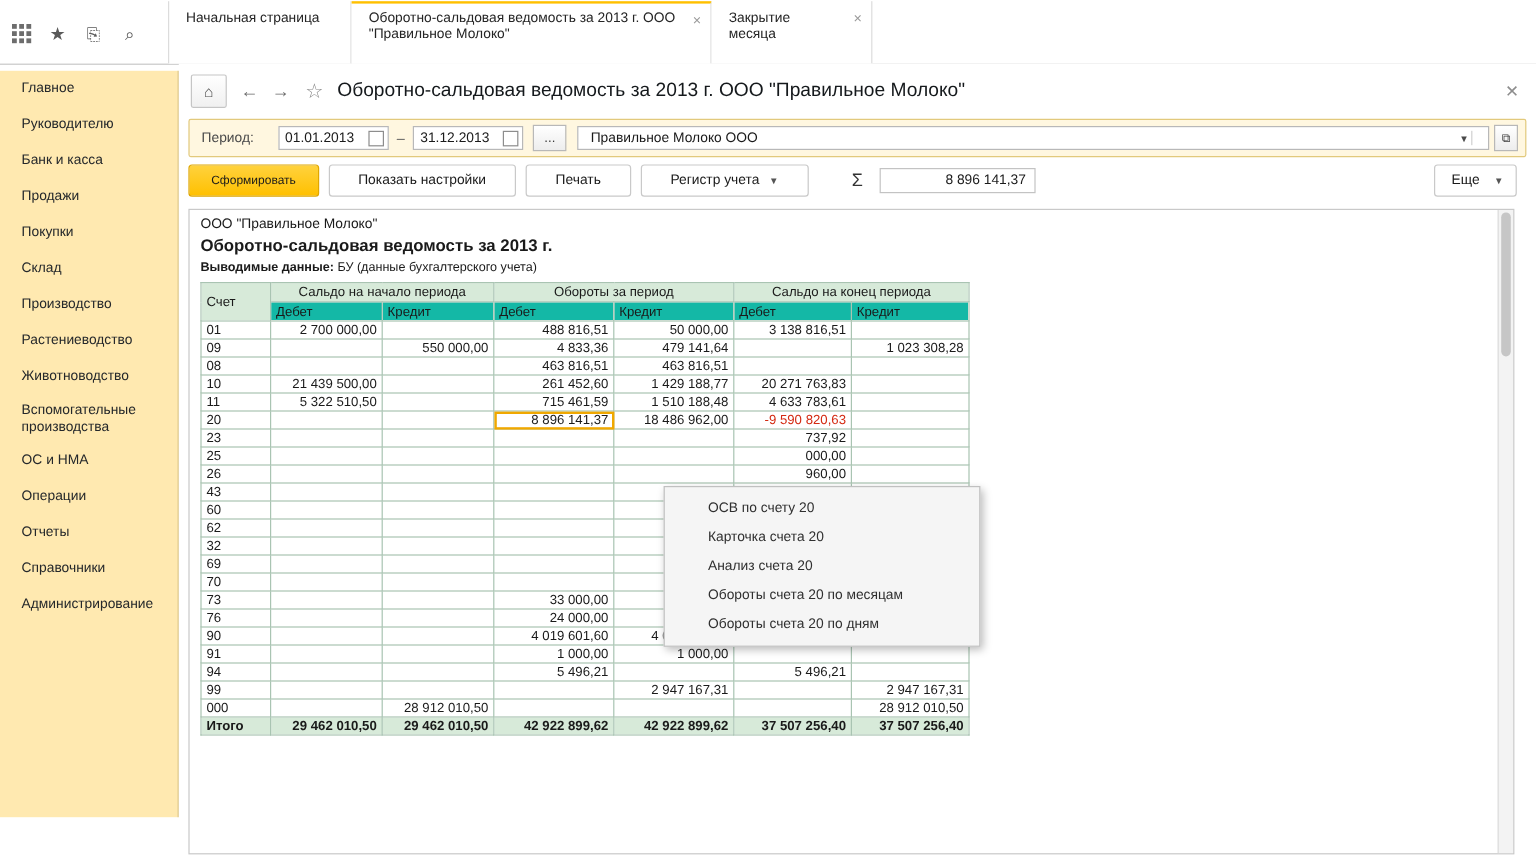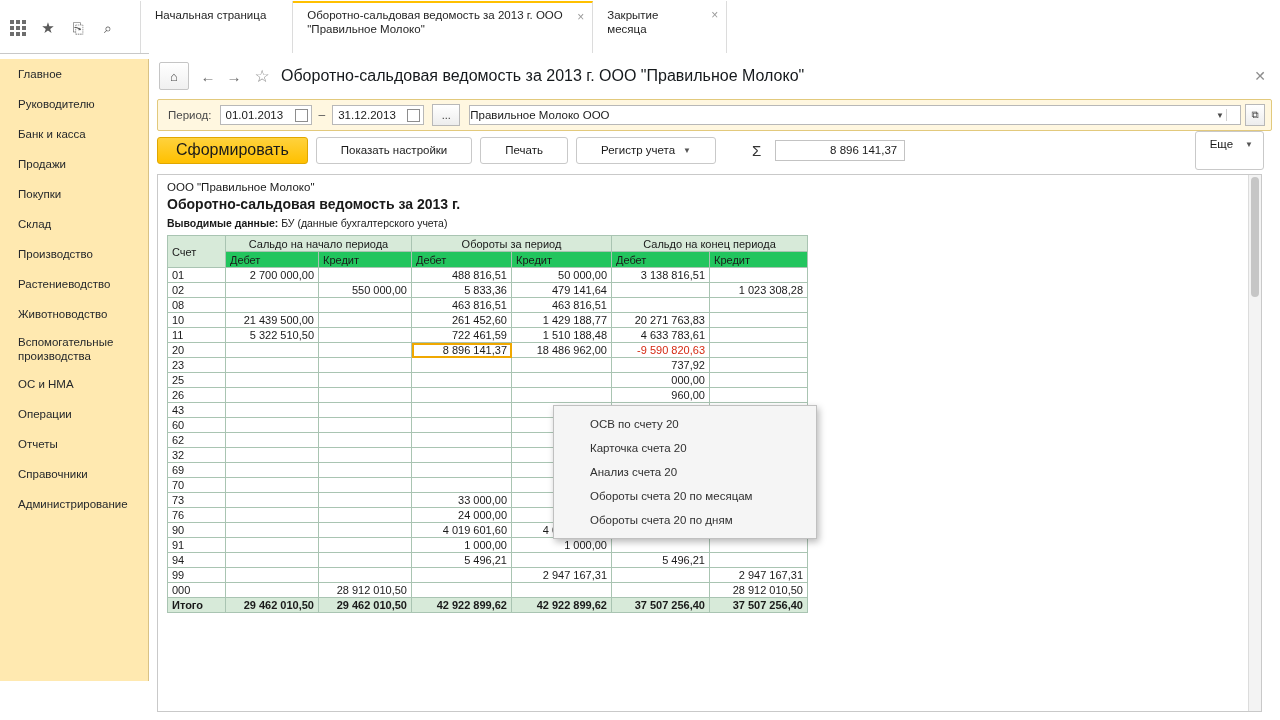--- a/index.html
+++ b/index.html
@@ -160,21 +160,21 @@
     background: #fff7e0;
     display: flex;
     align-items: center;
     padding: 0 6px;
     box-sizing: border-box;
     border-radius: 2px;
   }
   .period-label {
     color: #4a4a4a;
     font-size: 11.5px;
-    margin: 0 8px 0 4px;
+    margin: 0 20px 0 4px;
   }
   .date-field {
     width: 92px; height: 20px;
     border: 1px solid #b8b8b8;
     background: #ffffff;
     display: flex;
     align-items: center;
     font-size: 11.5px;
     padding: 0 2px 0 5px;
     box-sizing: border-box;
@@ -201,21 +201,21 @@
   }
   .org-field {
     flex: 1;
     height: 20px;
     margin-left: 9px;
     border: 1px solid #b8b8b8;
     background: #ffffff;
     display: flex;
     align-items: center;
     font-size: 11.5px;
-    padding-left: 0;
+    padding-left: 10px;
     box-sizing: border-box;
     position: relative;
   }
   .org-field .drop {
     position: absolute; right: 16px; top: 0; height: 100%;
     display: flex; align-items: center;
     font-size: 8px; color: #4a4a4a;
   }
   .org-field .sep {
     position: absolute; right: 13px; top: 3px; bottom: 3px;
@@ -237,21 +237,21 @@
     padding: 0 8px;
     position: relative;
   }
   .btn-yellow {
     background: linear-gradient(#ffd23d, #ffc000);
     border: 1px solid #e0a700;
     border-radius: 3px;
     height: 25px;
     padding: 0 18px;
     display: flex; align-items: center;
-    font-size: 16px;
+    font-size: 10px;
     color: #1a1a1a;
   }
   .btn-plain {
     background: #ffffff;
     border: 1px solid #c9c9c9;
     border-radius: 3px;
     height: 25px;
     padding: 0 24px;
     display: flex; align-items: center;
     font-size: 11.5px;
@@ -274,21 +274,21 @@
     box-sizing: border-box;
     font-size: 11.5px;
   }
   .more-btn {
     position: absolute;
     right: 16px;
     height: 25px;
     border: 1px solid #c9c9c9;
     background: #ffffff;
     border-radius: 3px;
-    padding: 0 10px 12px 14px;
+    padding: 0 10px 0 14px;
     display: flex; align-items: center;
     font-size: 11.5px;
   }
   .more-btn .caret { margin-left: 12px; font-size: 8px; color: #555; }
 
   
   .report {
     position: absolute;
     left: 8px; top: 121px;
     width: 1105px;
@@ -320,21 +320,21 @@
   }
   table.osv .hdr-top th {
     background: #d7ead9;
     text-align: center;
     font-size: 11px;
     color: #1a1a1a;
     height: 16px;
   }
   table.osv .hdr-top th.left { text-align: left; }
   table.osv .hdr-sub th {
-    background: #22c55e;
+    background: #14b8a6;
     text-align: left;
     font-size: 11px;
     height: 16px;
   }
   table.osv td.num { text-align: right; }
   table.osv td.acc { text-align: left; }
   table.osv tr.total td {
     background: #d7ead9;
     font-weight: bold;
     text-align: right;
@@ -541,24 +541,24 @@
         <tr>
               <td class="acc">01</td>
               <td class="num">2 700 000,00</td>
               <td class="num"></td>
               <td class="num">488 816,51</td>
               <td class="num">50 000,00</td>
               <td class="num">3 138 816,51</td>
               <td class="num"></td>
             </tr>
         <tr>
-              <td class="acc">02</td>
+              <td class="acc">09</td>
               <td class="num"></td>
               <td class="num">550 000,00</td>
-              <td class="num">5 833,36</td>
+              <td class="num">4 833,36</td>
               <td class="num">479 141,64</td>
               <td class="num"></td>
               <td class="num">1 023 308,28</td>
             </tr>
         <tr>
               <td class="acc">08</td>
               <td class="num"></td>
               <td class="num"></td>
               <td class="num">463 816,51</td>
               <td class="num">463 816,51</td>
@@ -571,21 +571,21 @@
               <td class="num"></td>
               <td class="num">261 452,60</td>
               <td class="num">1 429 188,77</td>
               <td class="num">20 271 763,83</td>
               <td class="num"></td>
             </tr>
         <tr>
               <td class="acc">11</td>
               <td class="num">5 322 510,50</td>
               <td class="num"></td>
-              <td class="num">722 461,59</td>
+              <td class="num">715 461,59</td>
               <td class="num">1 510 188,48</td>
               <td class="num">4 633 783,61</td>
               <td class="num"></td>
             </tr>
         <tr>
               <td class="acc">20</td>
               <td class="num"></td>
               <td class="num"></td>
               <td class="num cell-sel">8 896 141,37</td>
               <td class="num">18 486 962,00</td>

